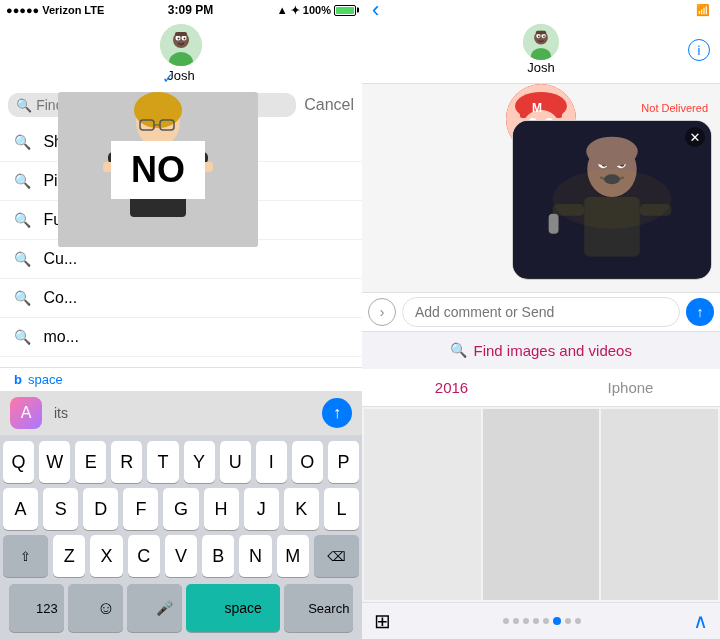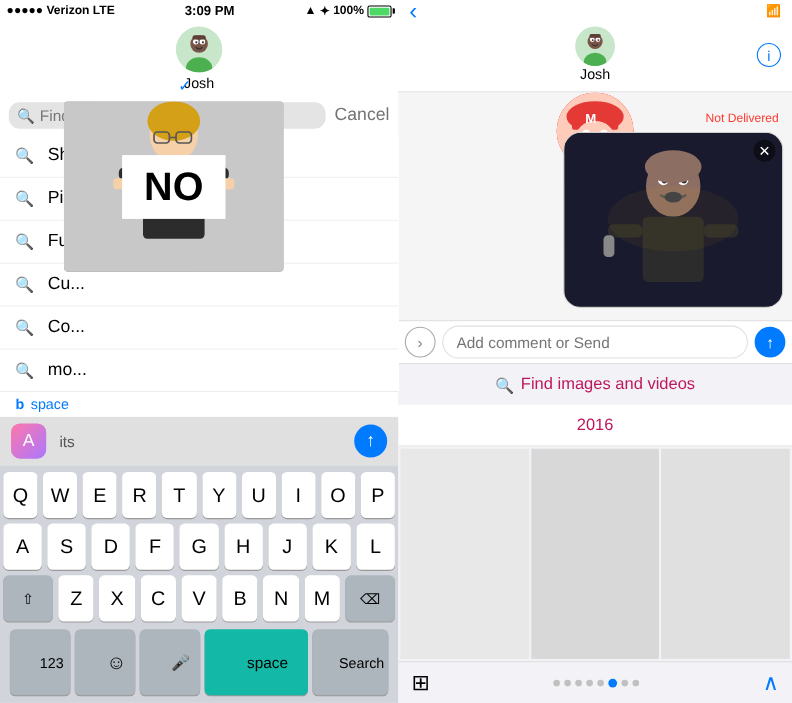--- a/index.html
+++ b/index.html
@@ -214,21 +214,21 @@
     }
     .key.delete-key {
       background: #adb5bd;
       flex: 1.4;
     }
     .bottom-bar-kb {
       display: flex; align-items: center; justify-content: space-between;
       padding: 2px 6px 4px;
       gap: 4px;
     }
-    .bottom-bar-kb .key { flex: 1.4; height: 60px; font-size: 14px; padding-left: 21px; }
+    .bottom-bar-kb .key { flex: 1.4; height: 48px; font-size: 14px; padding-left: 21px; }
 
     
     .right-panel {
       width: 358px;
       height: 639px;
       background: #f5f5f5;
       display: flex;
       flex-direction: column;
     }
 
@@ -664,20 +664,23 @@
 
   <div class="find-images-bar">
     <span style="font-size:14px;color:#8e8e93;">🔍</span>
     <span class="find-images-text">Find images and videos</span>
   </div>
 
   <div class="category-tabs">
     <div class="cat-tab active">
       <span>2016</span>
     </div>
+    <div class="cat-tab inactive">
+      <span>Iphone</span>
+    </div>
   </div>
 
   <div class="thumb-grid">
     <div class="thumb-cell" style="background:#e8e8e8;"></div>
     <div class="thumb-cell" style="background:#d8d8d8;"></div>
     <div class="thumb-cell" style="background:#e0e0e0;"></div>
   </div>
 
   <div class="bottom-toolbar">
     <span class="grid-icon">⊞</span>

